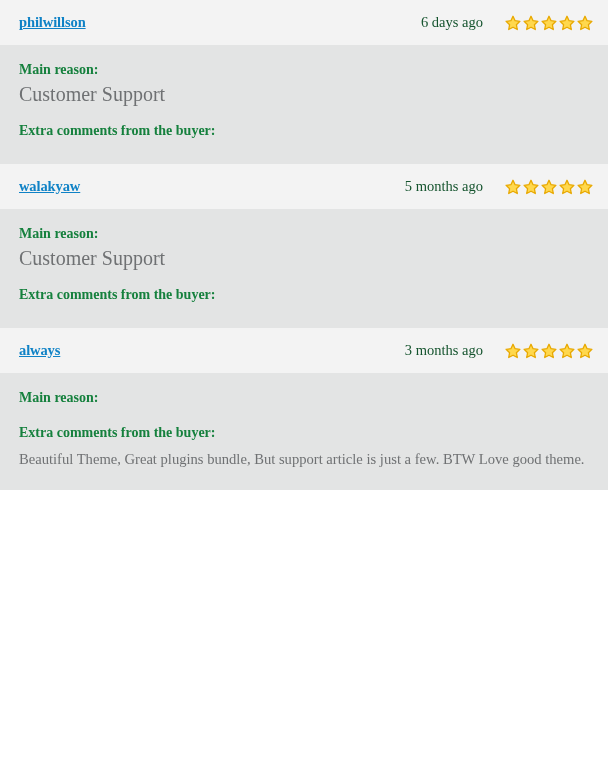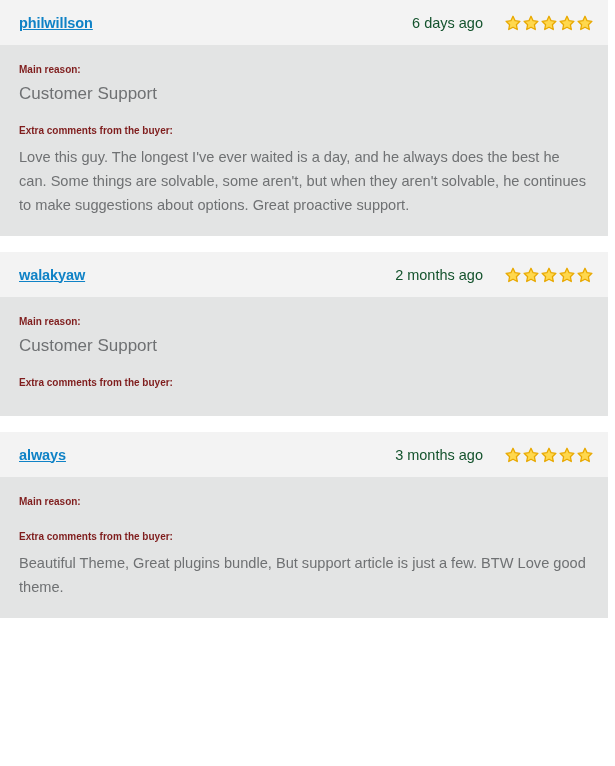--- a/index.html
+++ b/index.html
@@ -8,27 +8,27 @@
     background: #ffffff;
   }
   body {
     width: 615px;
     height: 766px;
     font-family: "Liberation Sans", sans-serif;
     -webkit-font-smoothing: antialiased;
   }
   .reviews-list {
     width: 608px;
+    font-family: Liberation Serif, serif;
   }
   .review {
     width: 100%;
     background: #ffffff;
   }
   .review + .review {
-    padding-top: 16px;
   }
   .review-header {
     background: #f3f3f3;
     height: 45px;
     display: flex;
     align-items: center;
     padding: 0 15px 0 19px;
     box-sizing: border-box;
   }
   .review-author {
@@ -55,29 +55,29 @@
   }
   .rating-stars svg {
     display: block;
   }
   .review-body {
     background: #e3e4e4;
     padding: 16px 19px 19px 19px;
     box-sizing: border-box;
   }
   .field-label {
-    color: #7f1d1d;
+    color: #15803d;
     font-weight: bold;
-    font-size: 10px;
+    font-size: 14px;
     margin: 0 0 6px 0;
     line-height: 17px;
   }
   .field-value {
     color: #6f7173;
-    font-size: 17px;
+    font-size: 20px;
     margin: 0;
     line-height: 20px;
   }
   .field-block {
     margin-bottom: 18px;
   }
   .field-block:last-child {
     margin-bottom: 0;
   }
   .comment-text {
@@ -126,30 +126,29 @@
           </span>
       </span>
     </div>
     <div class="review-body">
       <div class="field-block">
         <p class="field-label">Main reason:</p>
         <p class="field-value">Customer Support</p>
       </div>
       <div class="field-block">
         <p class="field-label">Extra comments from the buyer:</p>
-        <p class="comment-text">Love this guy. The longest I've ever waited is a day, and he always does the best he can. Some things are solvable, some aren't, but when they aren't solvable, he continues to make suggestions about options. Great proactive support.</p>
       </div>
     </div>
   </div>
 
   <div class="review">
     <div class="review-header">
       <a class="review-author" href="#">walakyaw</a>
       <span class="header-spacer"></span>
-      <span class="review-date">2 months ago</span>
+      <span class="review-date">5 months ago</span>
       <span class="rating-stars">
         <span>
             <svg width="16" height="16" viewBox="0 0 16 16">
               <polygon points="8,1.3 10.1,5.7 14.9,6.3 11.4,9.7 12.3,14.5 8,12.2 3.7,14.5 4.6,9.7 1.1,6.3 5.9,5.7" fill="#ffd84d" stroke="#e8a800" stroke-width="1.3" stroke-linejoin="round"></polygon>
             </svg>
           </span>
         <span>
             <svg width="16" height="16" viewBox="0 0 16 16">
               <polygon points="8,1.3 10.1,5.7 14.9,6.3 11.4,9.7 12.3,14.5 8,12.2 3.7,14.5 4.6,9.7 1.1,6.3 5.9,5.7" fill="#ffd84d" stroke="#e8a800" stroke-width="1.3" stroke-linejoin="round"></polygon>
             </svg>

